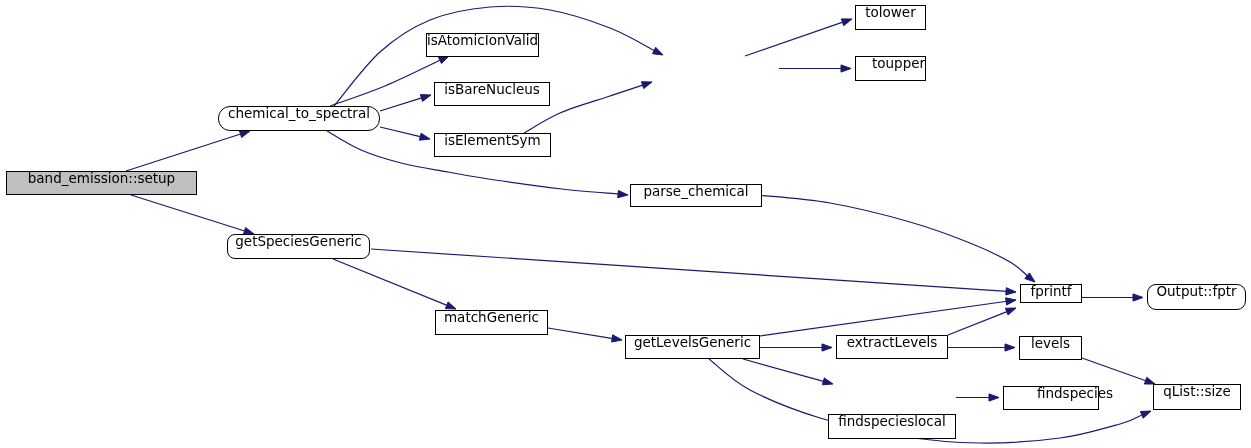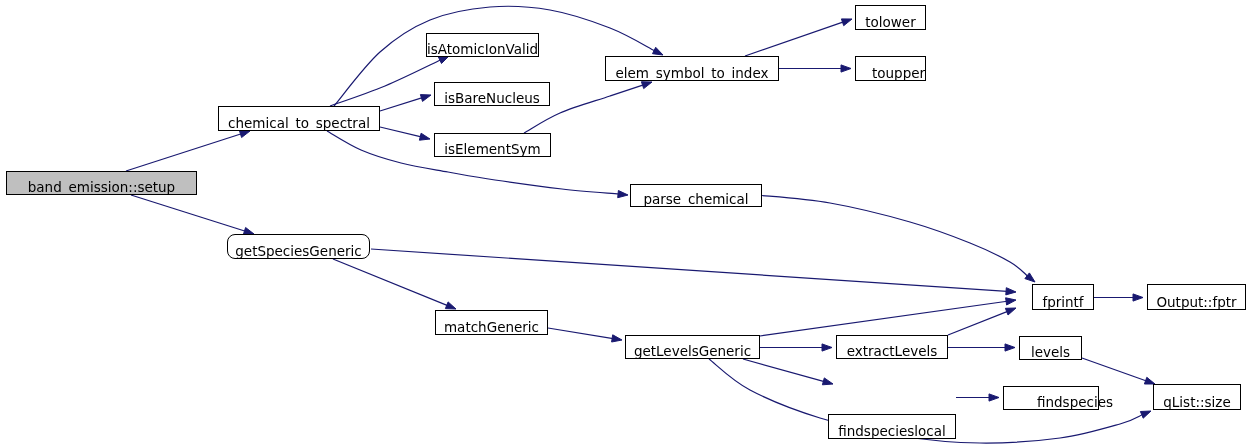--- a/index.html
+++ b/index.html
@@ -24,21 +24,21 @@
   }
   .node {
     position: absolute;
     box-sizing: border-box;
     border: 1.2px solid #000000;
     background: #ffffff;
     color: #000000;
     font-size: 13.5px;
     line-height: 1;
     display: flex;
-    align-items: flex-end;
+    align-items: flex-start;
     justify-content: center;
     white-space: nowrap;
     cursor: pointer;
   }
   .node.highlighted {
     background: #bfbfbf;
   }
 </style>
 </head>
 <body>
@@ -88,34 +88,31 @@
       <path d="M 956,397.5 L 990,397.5" fill="none" stroke="#191970" stroke-width="1.2"></path>
       <polygon points="999,397.5 989.0,401.1 989.0,393.9" fill="#191970" stroke="#191970" stroke-width="1"></polygon>
       <path d="M 1082,358 L 1146.521698361831,380.98033092339193" fill="none" stroke="#191970" stroke-width="1.2"></path>
       <polygon points="1155,384 1144.4,384.0 1146.8,377.3" fill="#191970" stroke="#191970" stroke-width="1"></polygon>
       <path d="M 1082,297.5 L 1134,297.5" fill="none" stroke="#191970" stroke-width="1.2"></path>
       <polygon points="1143,297.5 1133.0,301.1 1133.0,293.9" fill="#191970" stroke="#191970" stroke-width="1"></polygon>
     </svg>
 <div class="node highlighted" style="left: 6px; top: 171px; width: 191px; height: 24px;">
       <span>band_emission::setup</span>
     </div>
-    <div class="node" style="left: 218px; top: 106px; width: 162px; height: 25px;">
+    <div class="node" style="left: 218px; top: 106px; width: 162px; height: 25px; border-radius: 12px;">
       <span>chemical_to_spectral</span>
     </div>
     <div class="node" style="left: 426px; top: 33px; width: 113px; height: 24px;">
       <span>isAtomicIonValid</span>
     </div>
     <div class="node" style="left: 434px; top: 82px; width: 116px; height: 24px;">
       <span>isBareNucleus</span>
     </div>
     <div class="node" style="left: 434px; top: 133px; width: 117px; height: 24px;">
       <span>isElementSym</span>
-    </div>
-    <div class="node" style="left: 605px; top: 56px; width: 174px; height: 25px;">
-      <span>elem_symbol_to_index</span>
     </div>
     <div class="node" style="left: 855px; top: 5px; width: 71px; height: 25px;">
       <span>tolower</span>
     </div>
     <div class="node" style="left: 855px; top: 56px; width: 71px; height: 25px; padding-left: 16px;">
       <span>toupper</span>
     </div>
     <div class="node" style="left: 630px; top: 184px; width: 132px; height: 23px;">
       <span>parse_chemical</span>
     </div>
@@ -136,19 +133,19 @@
     </div>
     <div class="node" style="left: 828px; top: 385px; width: 128px; height: 25px; margin-top: 29px;">
       <span>findspecieslocal</span>
     </div>
     <div class="node" style="left: 1003px; top: 386px; width: 96px; height: 24px; padding-left: 48px;">
       <span>findspecies</span>
     </div>
     <div class="node" style="left: 1153px; top: 384px; width: 88px; height: 26px;">
       <span>qList::size</span>
     </div>
-    <div class="node" style="left: 1020px; top: 284px; width: 62px; height: 26px; margin-left: 12px;">
+    <div class="node" style="left: 1020px; top: 284px; width: 62px; height: 19px;">
       <span>fprintf</span>
     </div>
-    <div class="node" style="left: 1147px; top: 284px; width: 99px; height: 26px;">
+    <div class="node" style="left: 1147px; top: 284px; width: 99px; height: 26px; border-radius: 9px;">
       <span>Output::fptr</span>
     </div>
   </div>
 
 </body></html>

